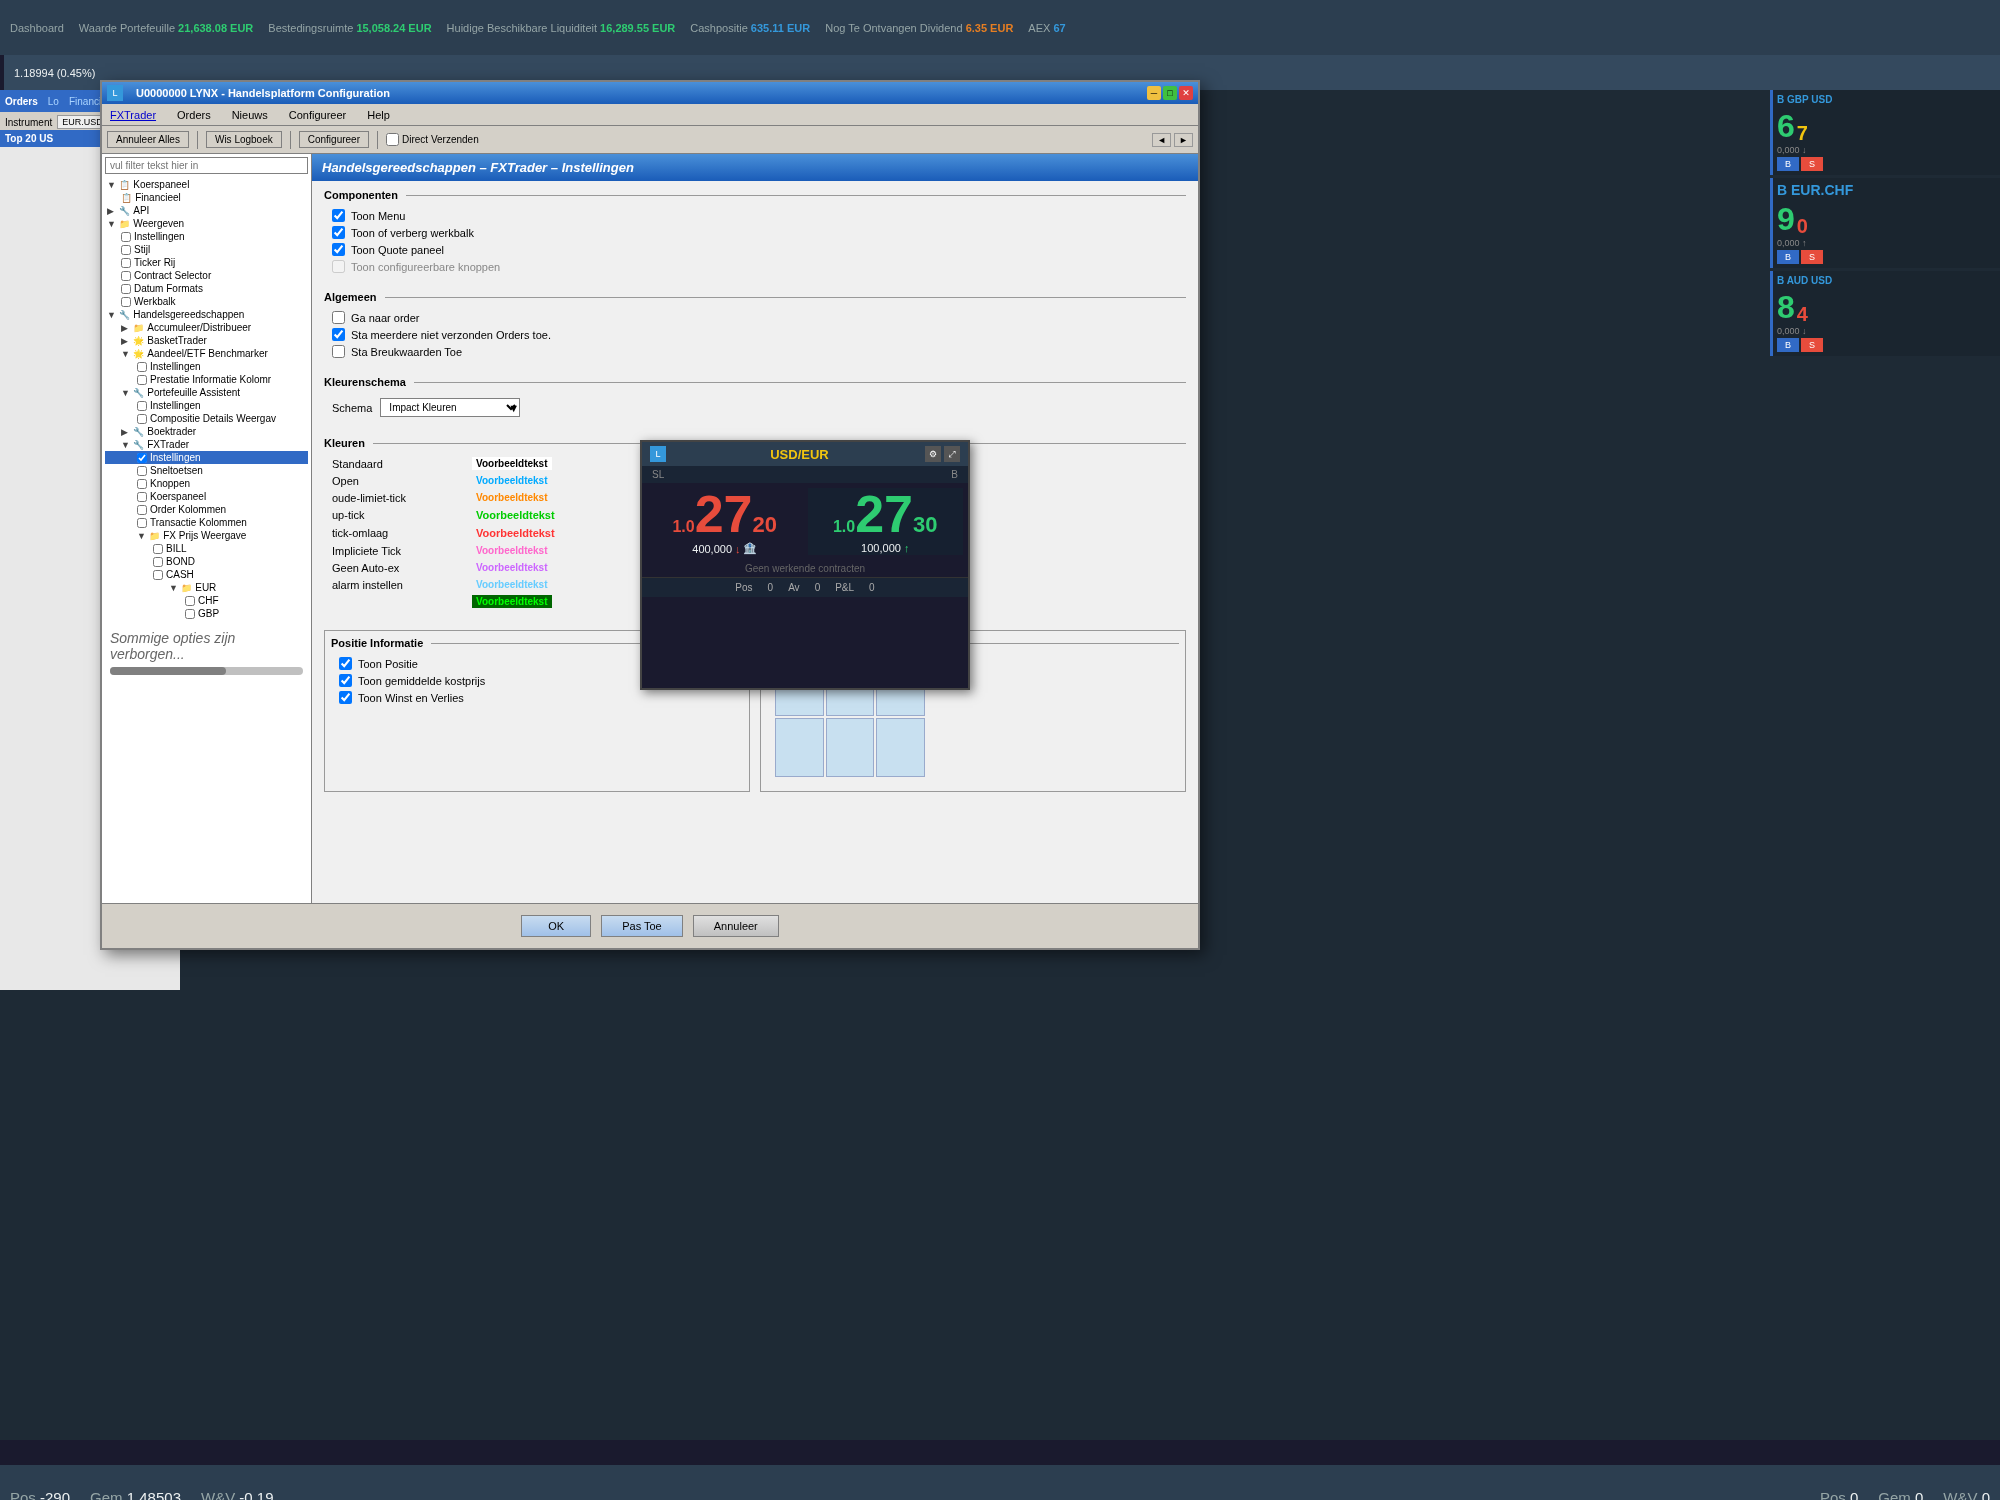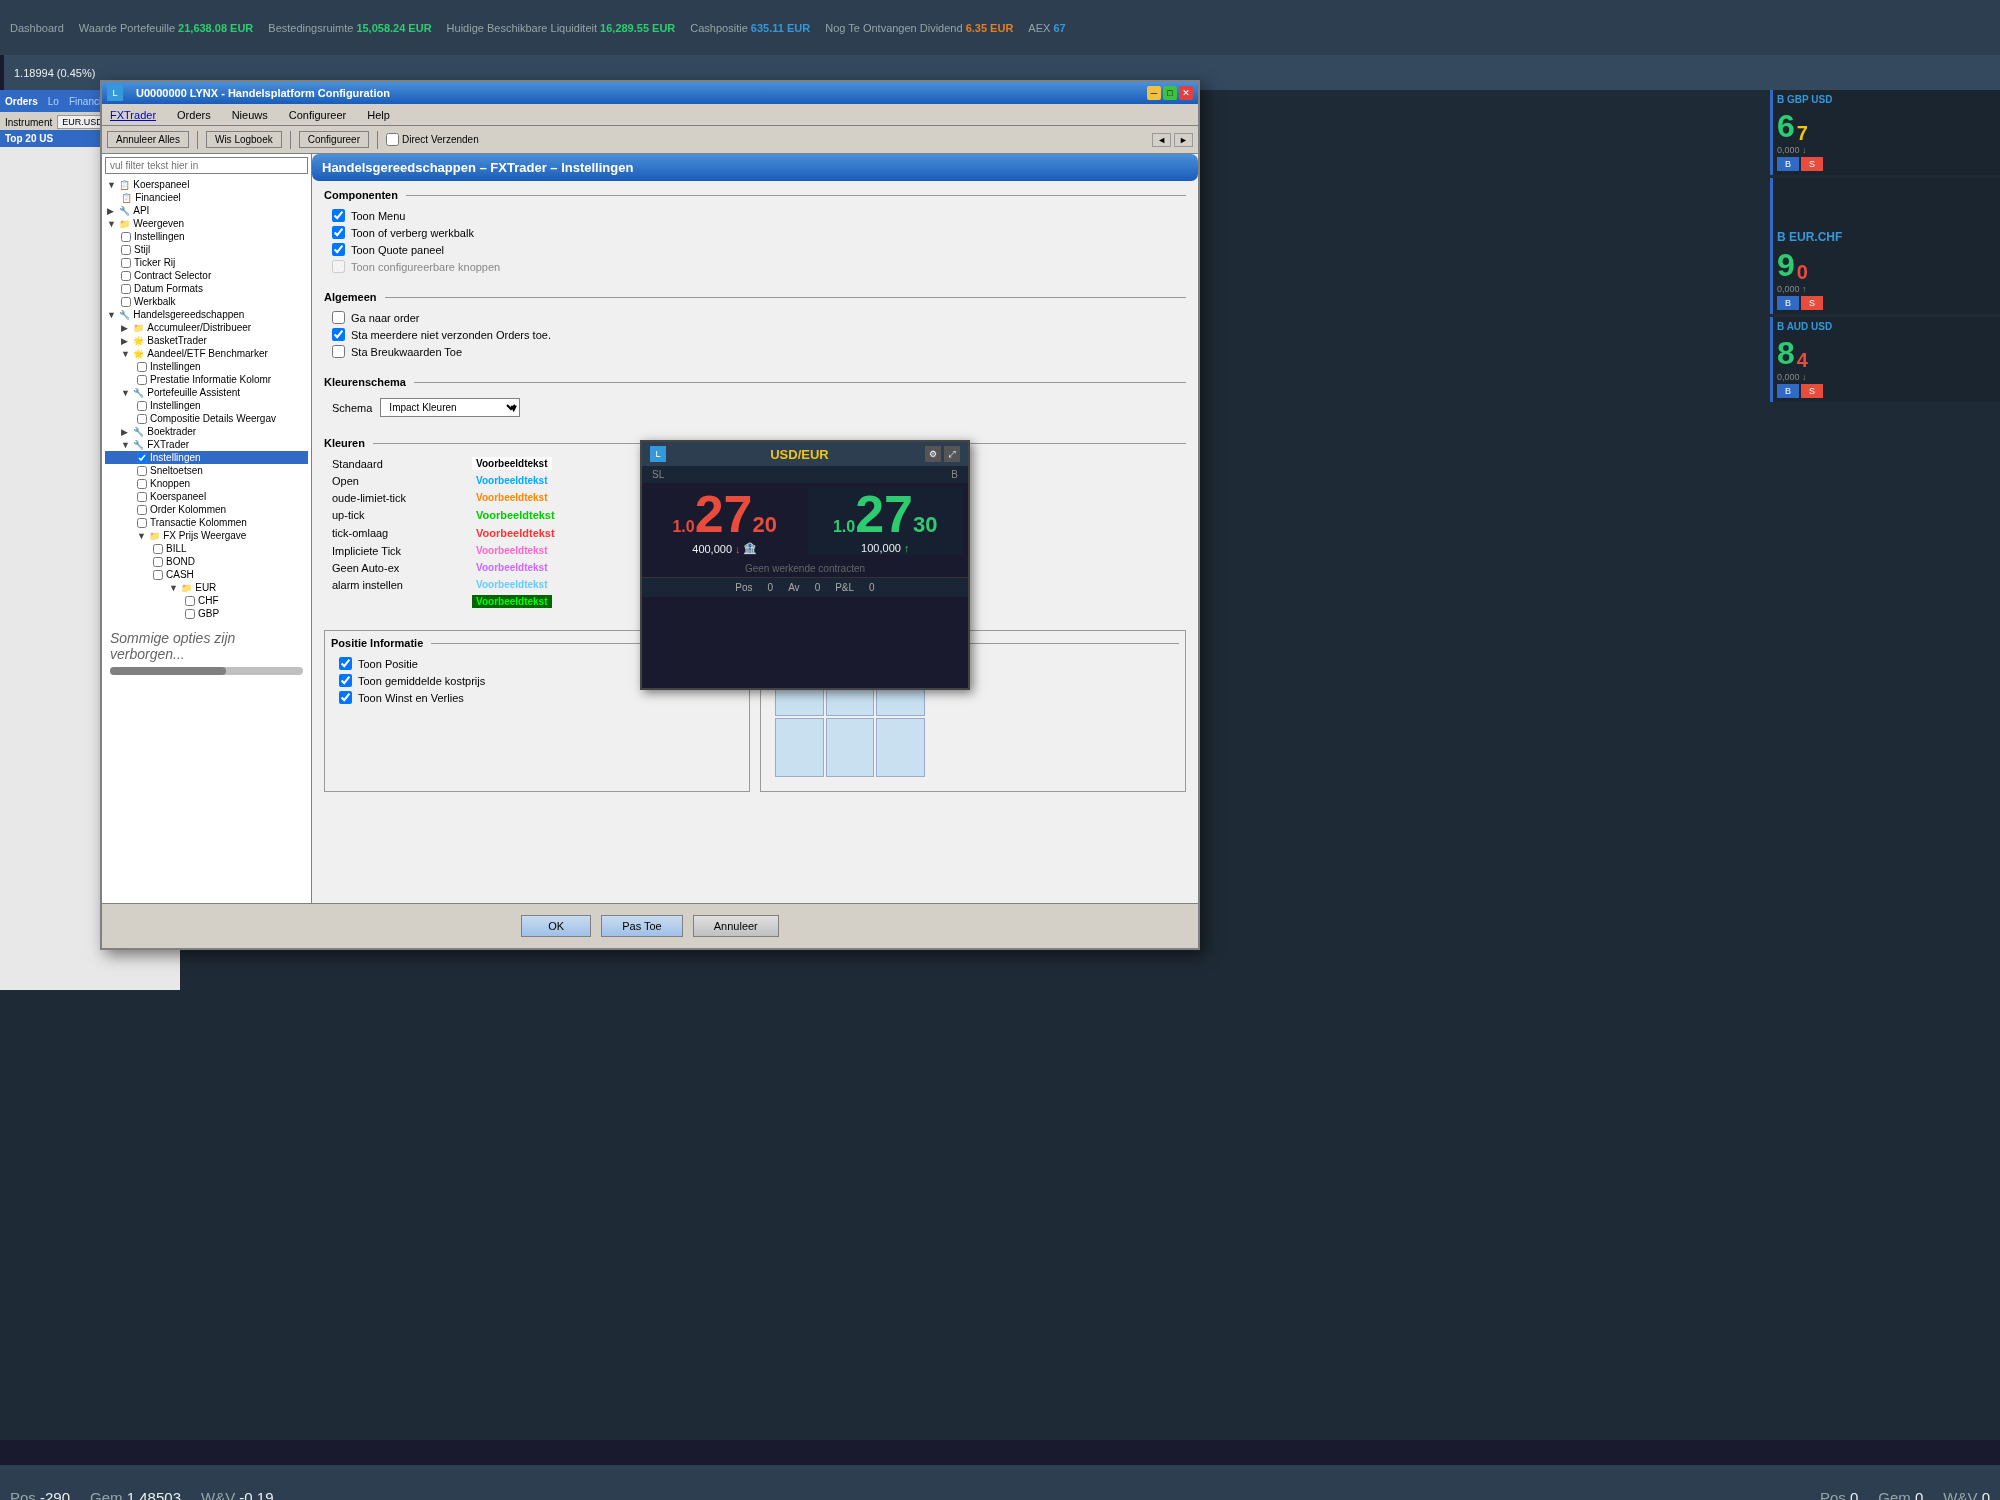--- a/index.html
+++ b/index.html
@@ -198,21 +198,21 @@
       flex: 1;
       background: #f0f0f0;
       overflow-y: auto;
     }
     .config-title {
       background: linear-gradient(to bottom, #4a90d9, #1a5cb8);
       padding: 6px 10px;
       color: white;
       font-size: 13px;
       font-weight: bold;
-      border-radius: 7px;
+      font-style: italic;
     }
     .config-section {
       padding: 8px 12px;
     }
     .section-header {
       font-weight: bold;
       font-size: 11px;
       margin-bottom: 6px;
       display: flex;
       align-items: center;
@@ -553,21 +553,21 @@
       <span style="font-size:20px;color:#f1c40f;font-weight:bold;">7</span>
     </div>
     <div style="color:#888;font-size:9px;">0,000 ↓</div>
     <div style="display:flex;gap:2px;margin-top:2px;">
       <button style="background:#316ac5;color:white;border:none;padding:2px 8px;font-size:9px;cursor:pointer;">B</button>
       <button style="background:#e74c3c;color:white;border:none;padding:2px 8px;font-size:9px;cursor:pointer;">S</button>
     </div>
   </div>
 
   <div style="background:#1a252f;padding:4px;margin-bottom:3px;border-left:3px solid #316ac5;">
-    <div style="color:#3498db;font-size:12px;font-weight:bold;margin-bottom:3px;margin-top:48px;">B EUR.CHF</div>
+    <div style="color:#3498db;font-size:14px;font-weight:bold;margin-bottom:3px;">B EUR.CHF</div>
     <div style="display:flex;gap:2px;align-items:flex-end;">
       <span style="font-size:32px;color:#2ecc71;font-weight:bold;">9</span>
       <span style="font-size:20px;color:#e74c3c;font-weight:bold;">0</span>
     </div>
     <div style="color:#888;font-size:9px;">0,000 ↑</div>
     <div style="display:flex;gap:2px;margin-top:2px;">
       <button style="background:#316ac5;color:white;border:none;padding:2px 8px;font-size:9px;cursor:pointer;">B</button>
       <button style="background:#e74c3c;color:white;border:none;padding:2px 8px;font-size:9px;cursor:pointer;">S</button>
     </div>
   </div>

